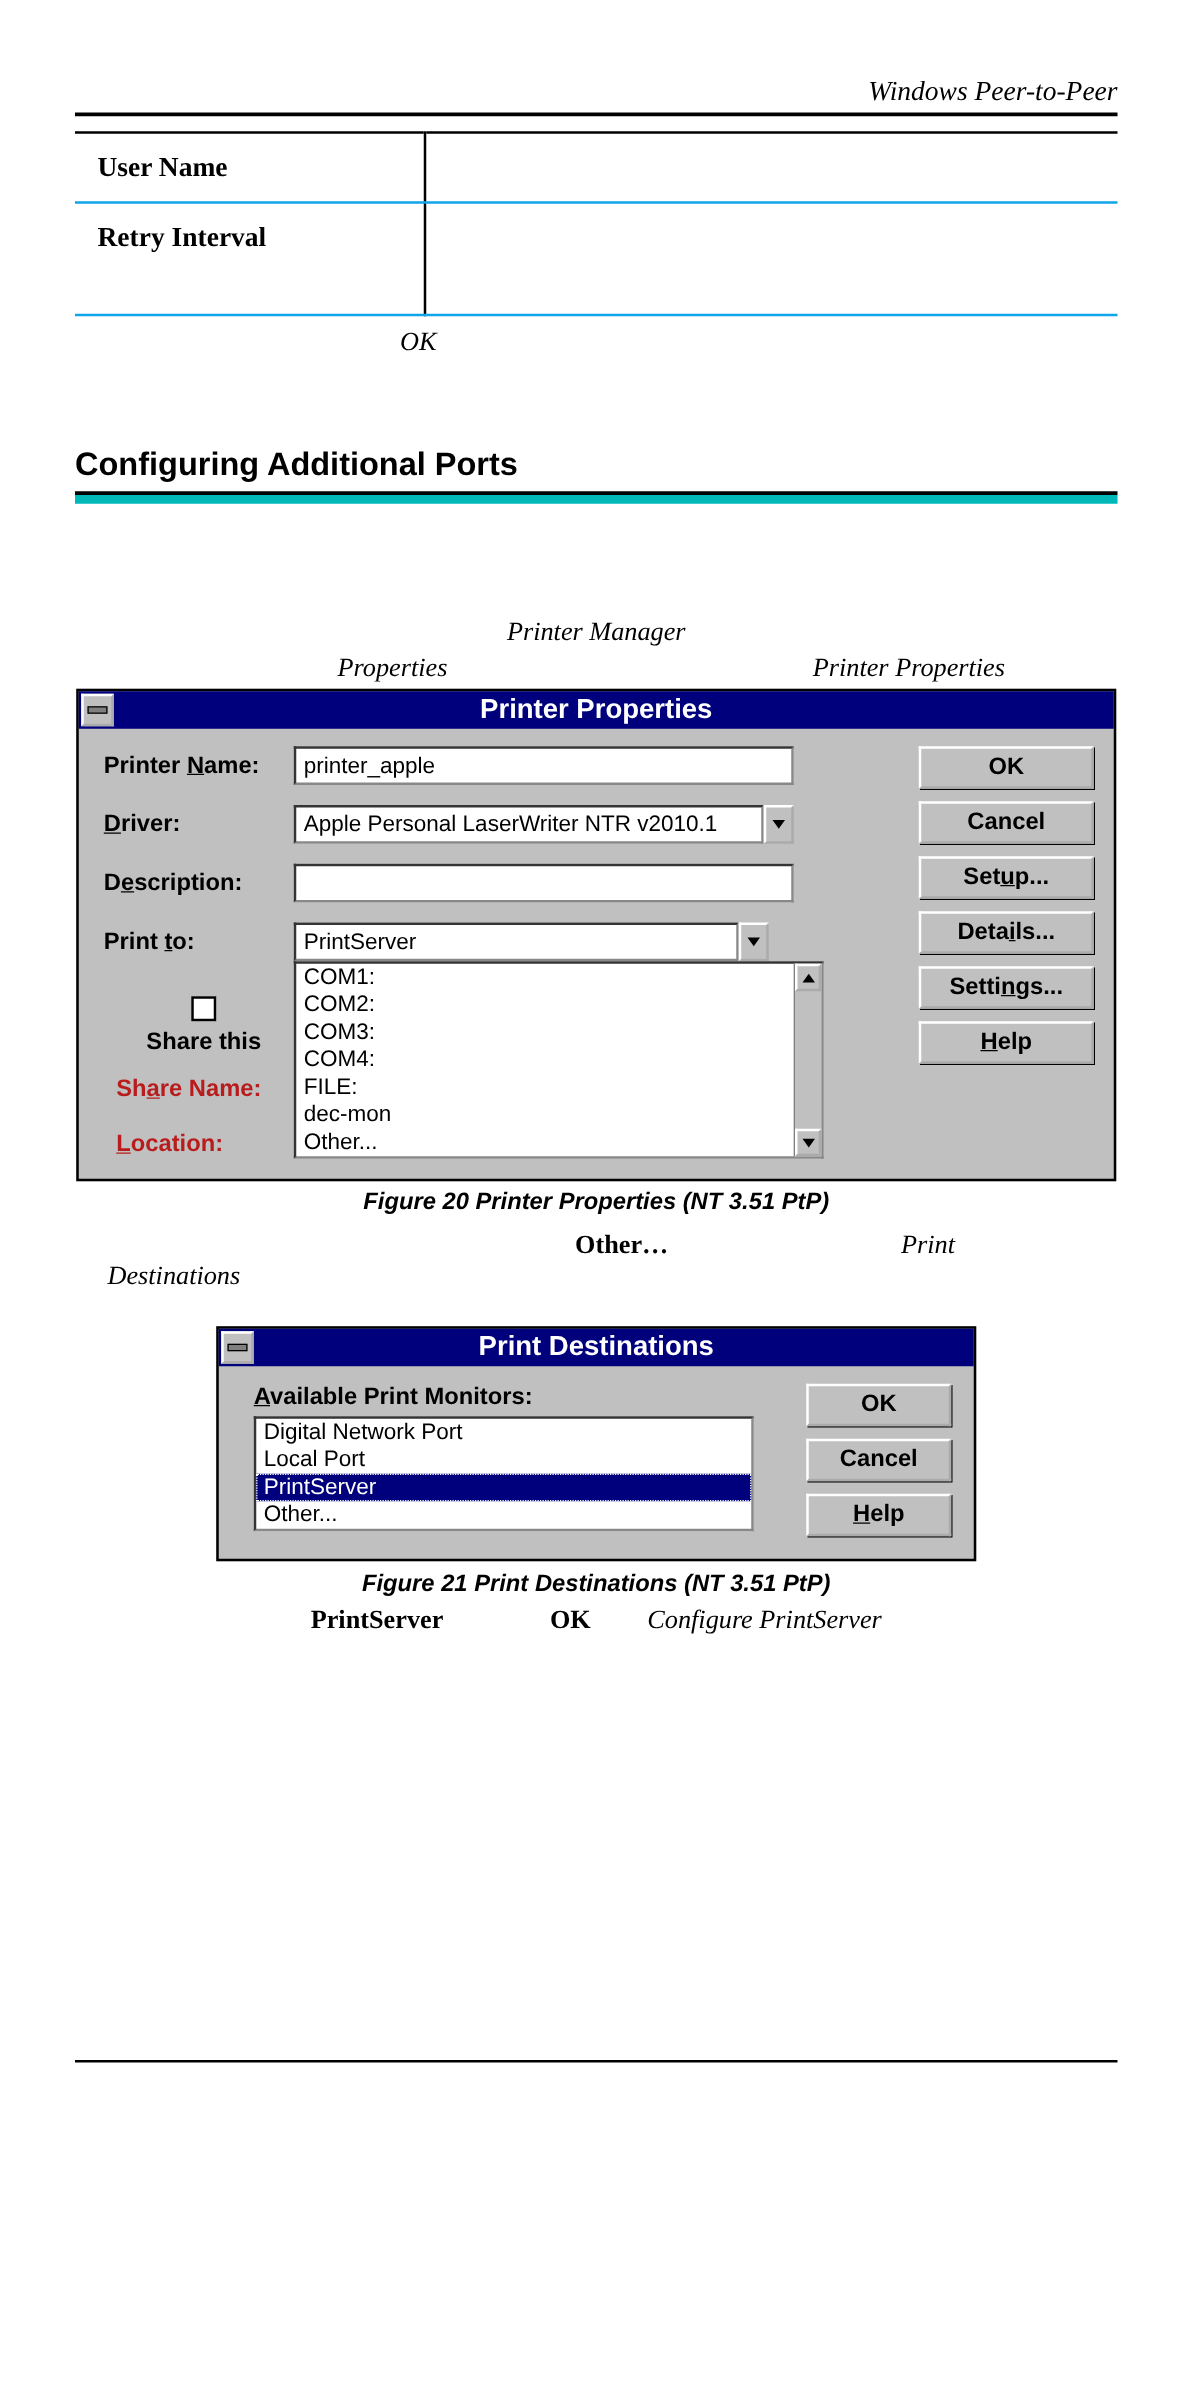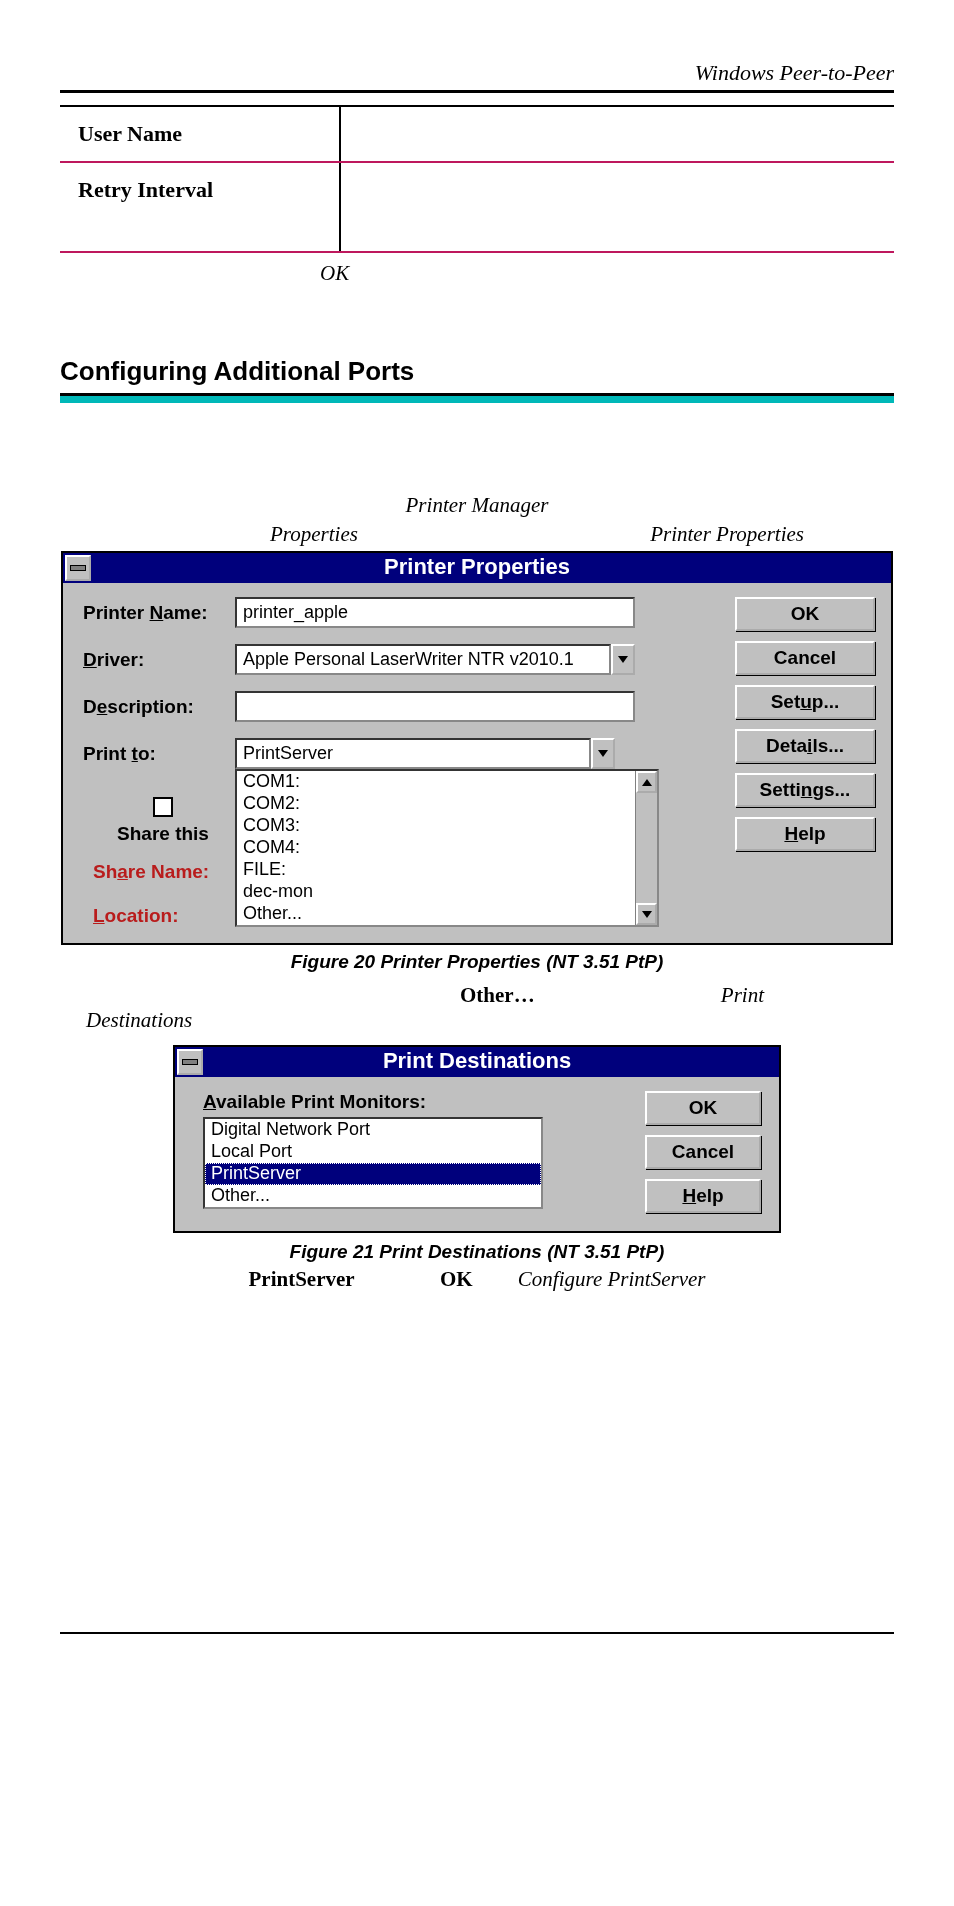--- a/index.html
+++ b/index.html
@@ -19,21 +19,21 @@
     padding-bottom: 4px;
     margin-bottom: 12px;
   }
   .info-table {
     width: 100%;
     border-collapse: collapse;
     margin-bottom: 8px;
     border-top: 2px solid #000;
   }
   .info-table td {
-    border-bottom: 2px solid #be185d;
+    border-bottom: 2px solid #0ea5e9;
     padding: 14px 18px;
     font-size: 22px;
     vertical-align: top;
   }
   .info-table td:first-child {
     width: 280px;
     font-weight: bold;
     border-right: 2px solid #000;
   }
   .info-table tr.tall td { height: 90px; }
@@ -219,40 +219,40 @@
     font-size: 19px;
     flex-direction: column;
   }
   .checkbox {
     width: 20px; height: 20px;
     border: 2px solid #000;
     background: #fff;
   }
 
   
-  .dlg2 { width: 608px; margin-top: 12px; }
+  .dlg2 { width: 608px; margin-top: 28px; }
   .dlg2-body {
     display: flex;
     padding: 14px 18px 18px 28px;
     gap: 30px;
   }
   .dlg2-left { flex: 1; }
   .dlg2-right { display: flex; flex-direction: column; gap: 10px; }
   .dlg2 .win-btn { width: 116px; }
   .dlg2-label {
     font-family: Arial, Helvetica, sans-serif;
     font-weight: bold;
     font-size: 19px;
     margin-bottom: 4px;
   }
   .dlg2-label .ul { text-decoration: underline; }
   .dlg2-list {
     border: 2px inset #888;
     background: #fff;
-    width: 340px;
+    width: 400px;
   }
   .dlg2-list .lb-row {
     font-family: Arial, Helvetica, sans-serif;
     font-size: 18px;
     padding: 0 6px;
     height: 22px;
     line-height: 20px;
   }
   .dlg2-list .lb-row.selected { background: #00007c; color: #fff; position: relative; }
   .dlg2-list .lb-row.selected::after {

